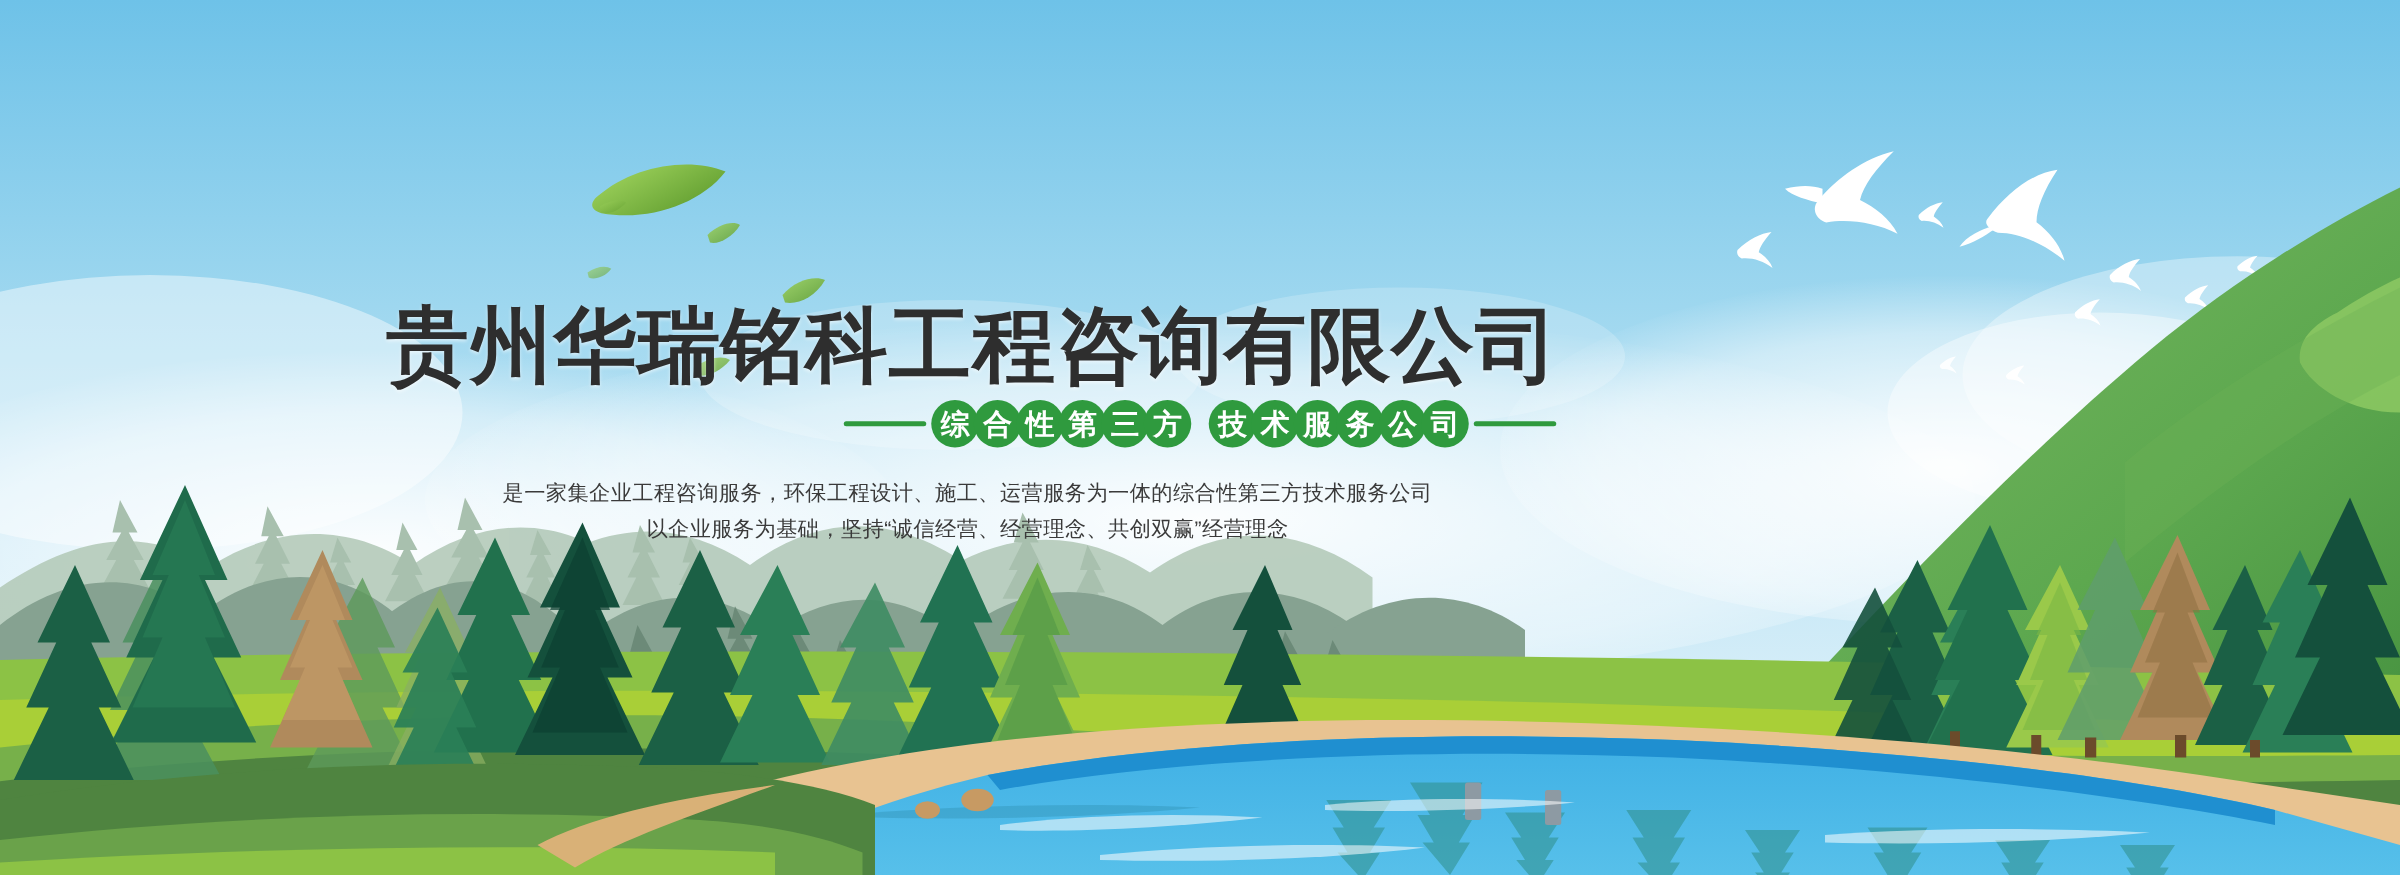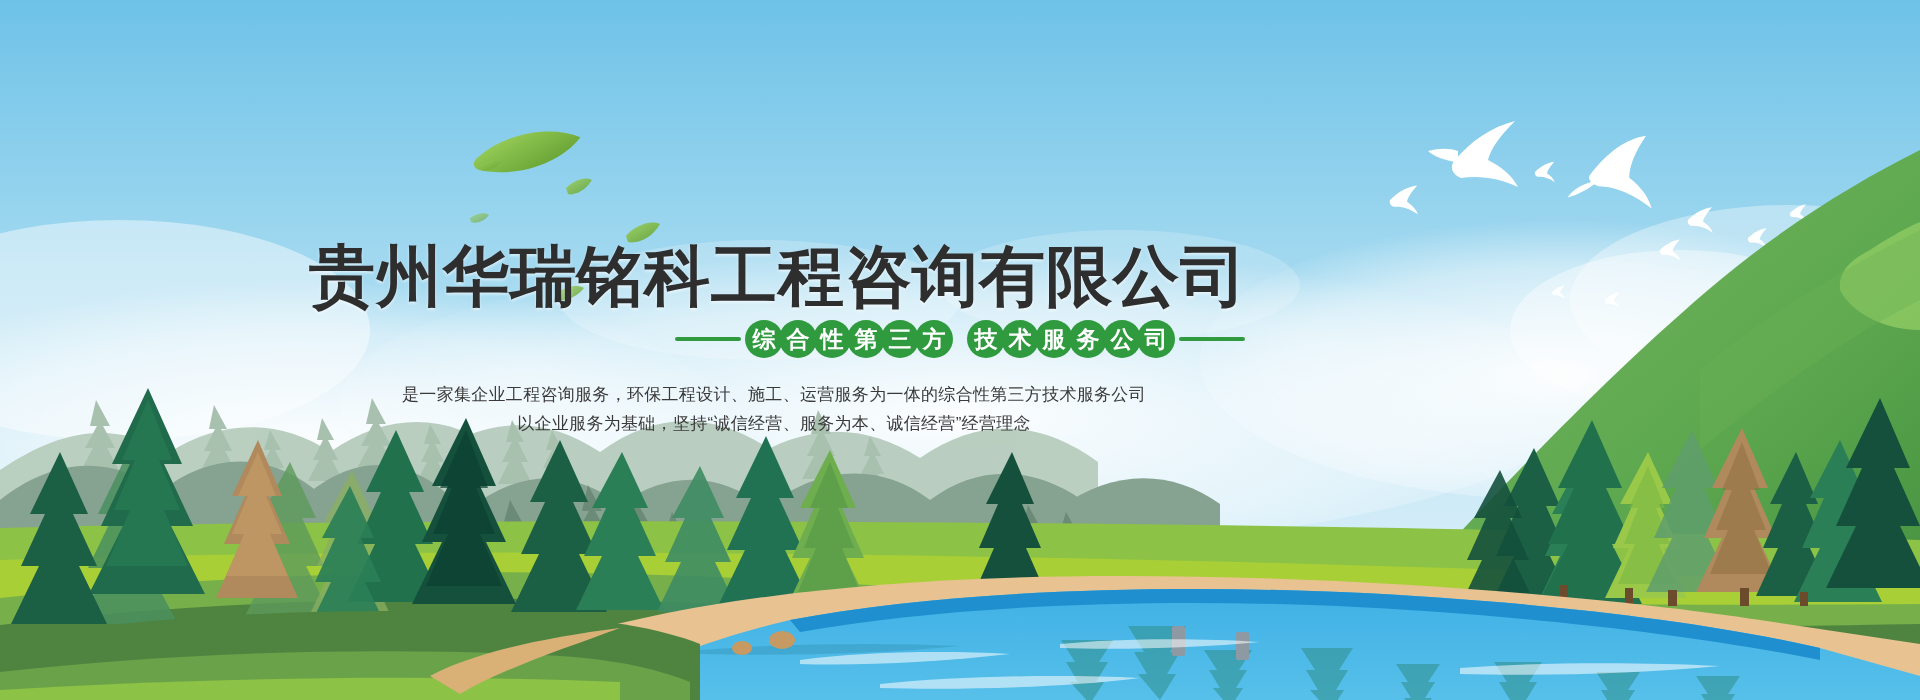--- a/index.html
+++ b/index.html
@@ -392,16 +392,16 @@
         <span class="badge">务</span>
         <span class="badge">公</span>
         <span class="badge">司</span>
       </span>
 
       <span class="tag-rule right"></span>
     </div>
 
     <div class="desc-line" id="desc-1">是一家集企业工程咨询服务，环保工程设计、施工、运营服务为一体的综合性第三方技术服务公司</div>
 
-    <div class="desc-line" id="desc-2">以企业服务为基础，坚持“诚信经营、服务为本、诚信经营”经营理念</div>
+    <div class="desc-line" id="desc-2">以企业服务为基础，坚持“诚信经营、经营理念、共创双赢”经营理念</div>
   </div>
 
 </div>
 
 </body></html>

